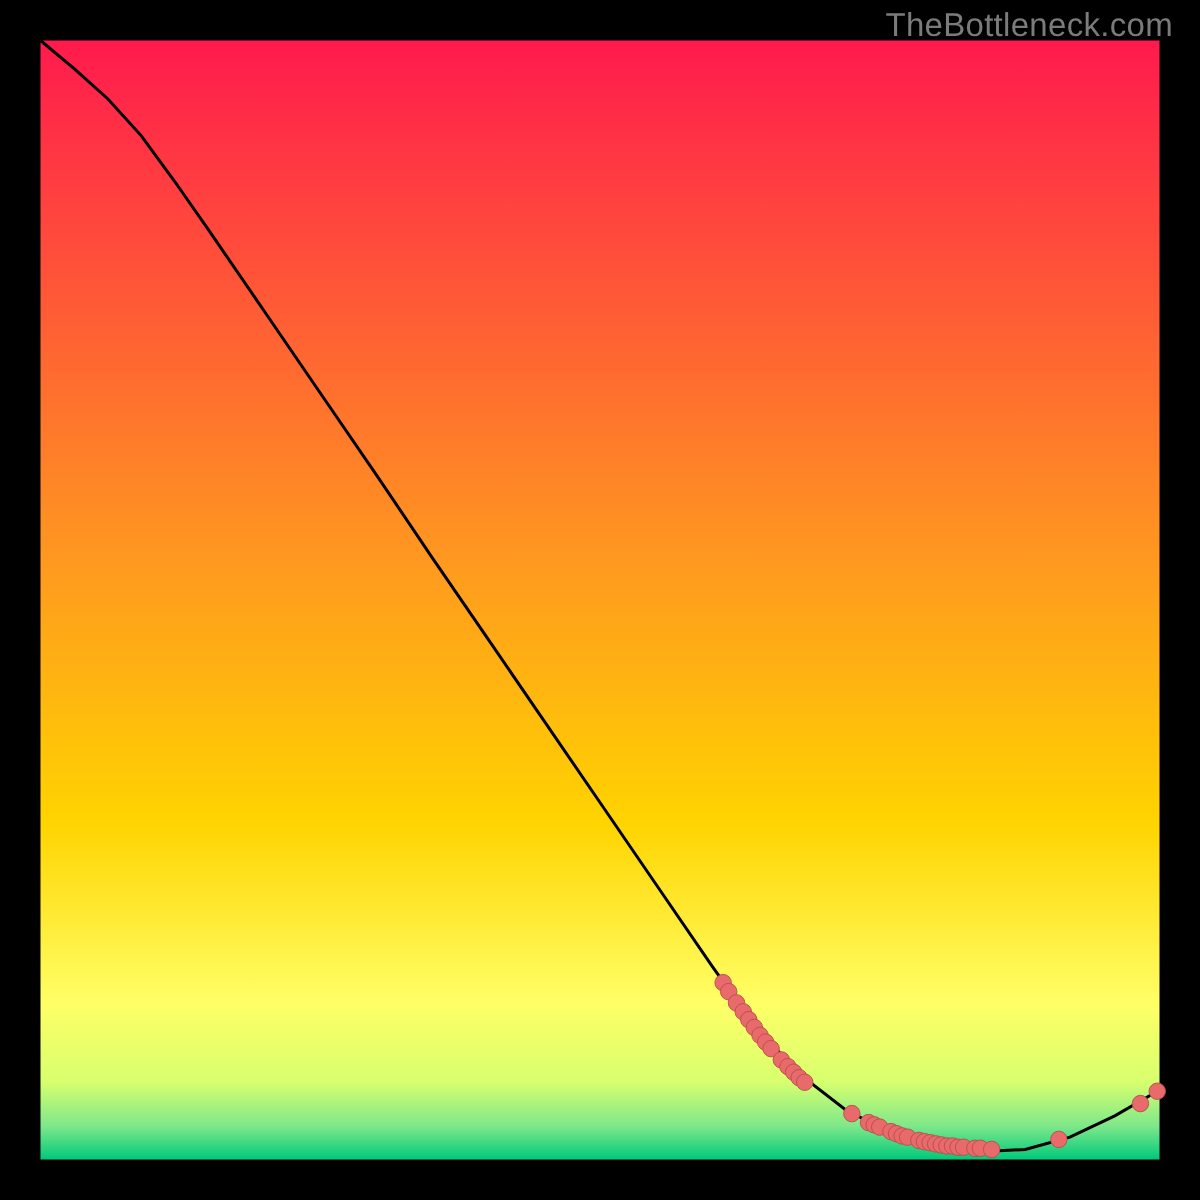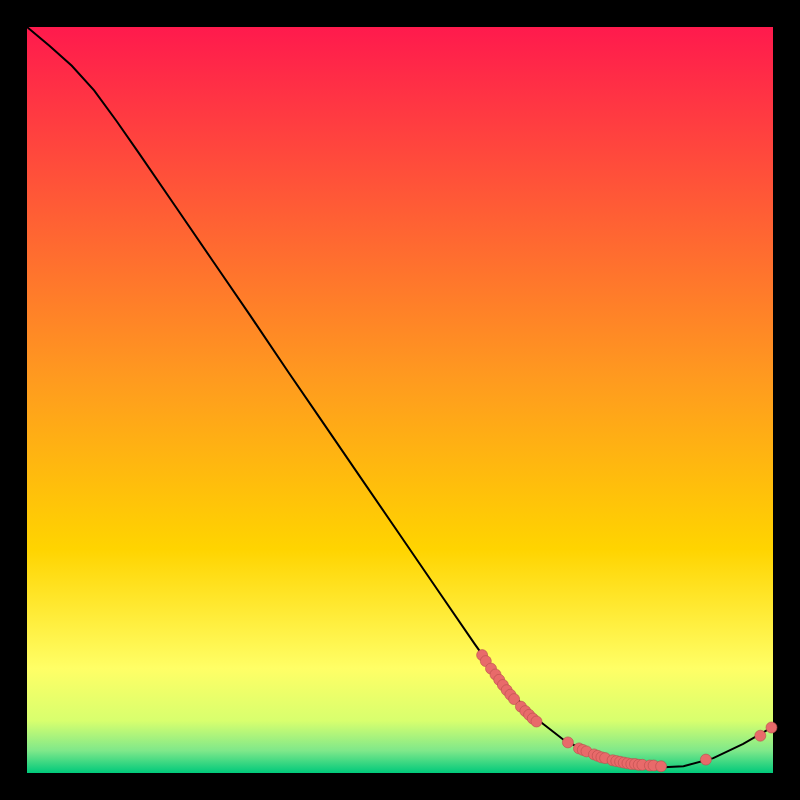--- a/index.html
+++ b/index.html
@@ -29,20 +29,21 @@
   svg {
     position: absolute;
     top: 0;
     left: 0;
   }
 </style>
 </head>
 <body>
 
 <div class="frame">
+  <div class="watermark">TheBottleneck.com</div>
 
   <svg id="chart-svg" width="800" height="800" viewBox="0 0 800 800">
     <defs>
       <linearGradient id="heat" x1="0" y1="0" x2="0" y2="1">
         <stop id="g0" offset="0%" stop-color="#ff1a4d"></stop>
         <stop id="g1" offset="47%" stop-color="#ff9a1f"></stop>
         <stop id="g2" offset="70%" stop-color="#ffd400"></stop>
         <stop id="g3" offset="86%" stop-color="#ffff66"></stop>
         <stop id="g4" offset="93%" stop-color="#d8ff6e"></stop>
         <stop id="g5" offset="97%" stop-color="#7fe88a"></stop>

